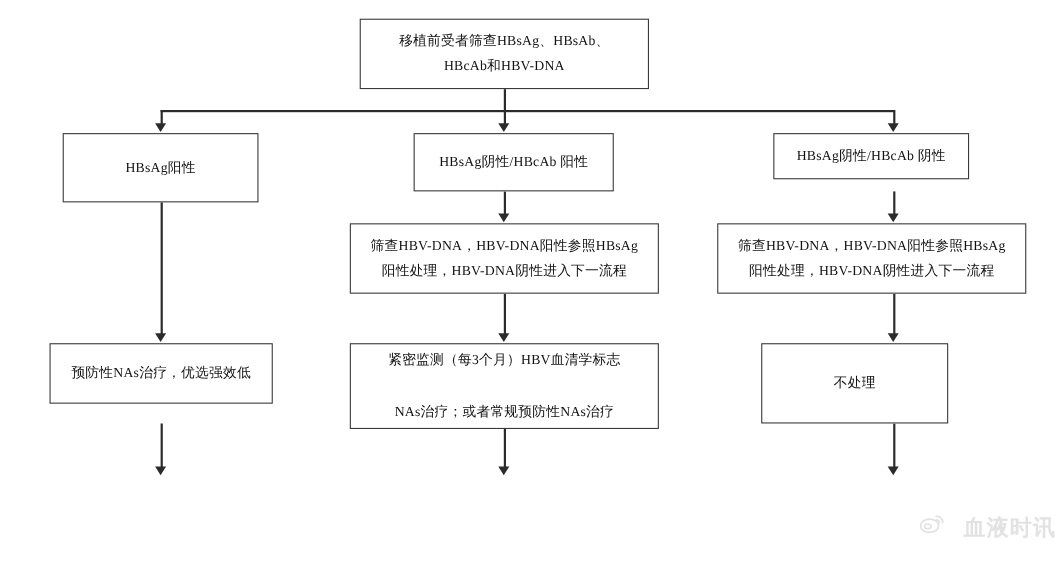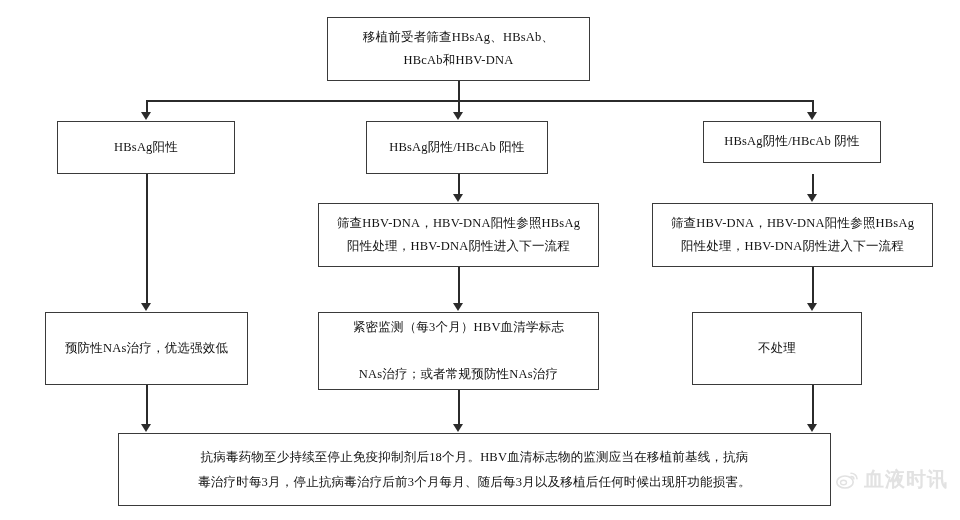--- a/index.html
+++ b/index.html
@@ -29,26 +29,26 @@
     text-align: center;
     line-height: 1.85;
     font-size: 12.5px;
     letter-spacing: 0.2px;
     padding: 0 8px;
   }
   .node .txt { display: block; width: 100%; }
 
   
   #n-root      { left: 327px; top: 17px;  width: 263px; height: 64px; }
-  #n-pos       { left: 57px;  top: 121px; width: 178px; height: 53px; }
-  #n-mid       { left: 366px; top: 121px; width: 182px; height: 53px; }
+  #n-pos       { left: 57px;  top: 121px; width: 178px; height: 63px; }
+  #n-mid       { left: 376px; top: 121px; width: 182px; height: 53px; }
   #n-neg       { left: 703px; top: 121px; width: 178px; height: 42px; }
   #n-mid-dna   { left: 318px; top: 203px; width: 281px; height: 64px; }
   #n-neg-dna   { left: 652px; top: 203px; width: 281px; height: 64px; }
-  #n-proph     { left: 45px;  top: 312px; width: 203px; height: 73px; }
+  #n-proph     { left: 45px;  top: 312px; width: 203px; height: 55px; }
   #n-monitor   { left: 318px; top: 312px; width: 281px; height: 78px; text-align: center; }
   #n-none      { left: 692px; top: 312px; width: 170px; height: 73px; }
   #n-bottom    { left: 118px; top: 433px; width: 713px; height: 73px; }
   #n-bottom    { line-height: 2.0; }
 
   .line {
     position: absolute;
     background: #2b2b2b;
   }
   .vline { width: 1.8px; }
@@ -62,22 +62,22 @@
     border-right: 5px solid transparent;
     border-top: 8px solid #2b2b2b;
   }
 
   
   #watermark {
     position: absolute;
     left: 836px;
     top: 466px;
     display: flex;
-    align-items: center;
-    gap: 4px;
+    align-items: flex-start;
+    gap: 16px;
     color: #e2e2e2;
     font-size: 20px;
     font-family: "DejaVu Sans", sans-serif;
     font-weight: bold;
     letter-spacing: 1px;
     user-select: none;
   }
   #watermark svg { display: block; }
 </style>
 </head>
@@ -151,23 +151,20 @@
   </div>
 
   <div class="node" id="n-monitor">
     <span class="txt"><span>紧密监测（每3个月）HBV血清学标志</span><br><br><span>NAs治疗；或者常规预防性NAs治疗</span></span>
   </div>
 
   <div class="node" id="n-none">
     <span class="txt">不处理</span>
   </div>
 
-  <div class="node" id="n-bottom">
-    <span class="txt"><span>抗病毒药物至少持续至停止免疫抑制剂后18个月。HBV血清标志物的监测应当在移植前基线，抗病</span><br><span>毒治疗时每3月，停止抗病毒治疗后前3个月每月、随后每3月以及移植后任何时候出现肝功能损害。</span></span>
-  </div>
 
   <div id="watermark">
     <span>
       <svg width="24" height="20" viewBox="0 0 24 20" aria-hidden="true">
         <ellipse cx="9" cy="12" rx="8.2" ry="6" fill="none" stroke="#e2e2e2" stroke-width="1.6"></ellipse>
         <ellipse cx="7.5" cy="12.5" rx="3" ry="2.2" fill="none" stroke="#e2e2e2" stroke-width="1.4"></ellipse>
         <path d="M15 3.2c3.3 0 6 2.5 6 5.6" fill="none" stroke="#e2e2e2" stroke-width="1.6" stroke-linecap="round"></path>
         <path d="M15 6.6c1.6 0 2.9 1.1 2.9 2.5" fill="none" stroke="#e2e2e2" stroke-width="1.5" stroke-linecap="round"></path>
       </svg>
     </span>

